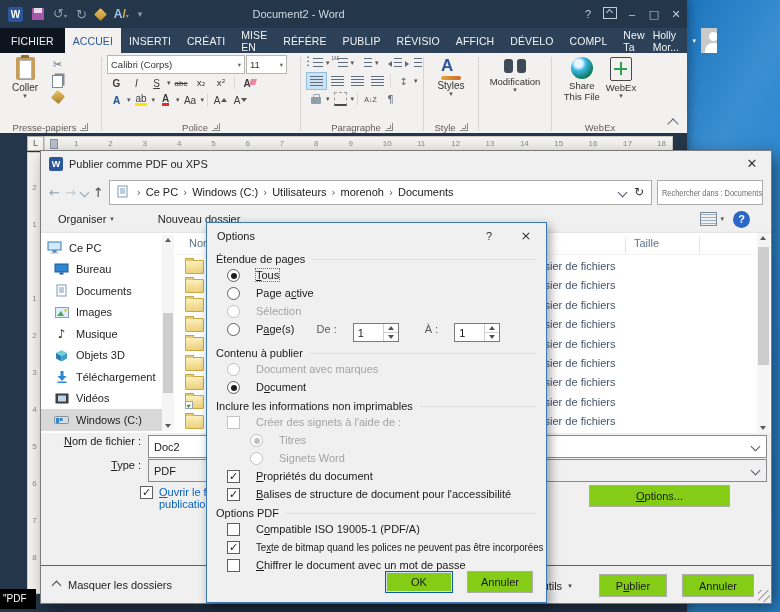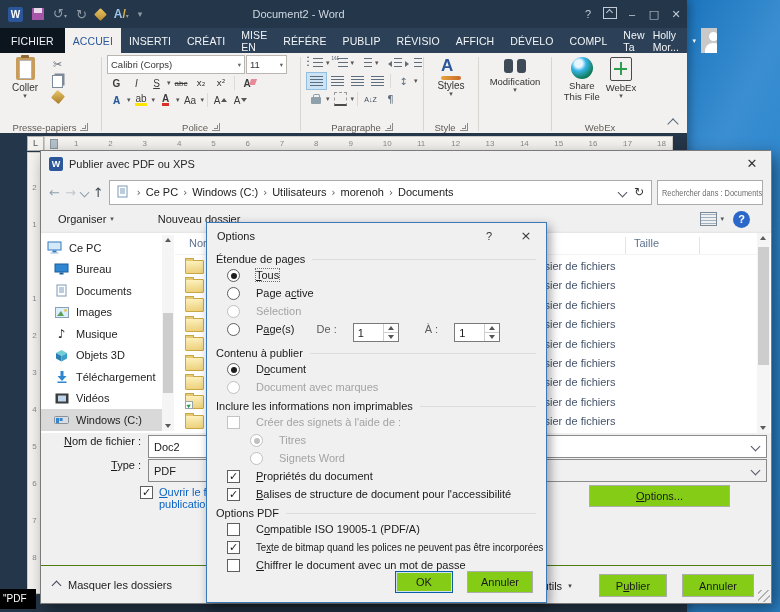--- a/index.html
+++ b/index.html
@@ -176,21 +176,21 @@
   .dis-t{color:#a3a3a3}
   .focusbox{outline:1px dotted #707070;outline-offset:0px}
   .spin{width:46px;height:19px;border:1px solid #7a7a7a;background:#fff;display:flex;box-sizing:border-box}
   .spin .val{flex:1;display:flex;align-items:center;padding-left:4px}
   .spin .ud{width:14px;border-left:1px solid #cfcfcf;display:flex;flex-direction:column}
   .spin .ud div{flex:1;display:flex;align-items:center;justify-content:center}
   .spin .ud div:first-child{border-bottom:1px solid #cfcfcf}
   .tu{width:0;height:0;border-left:3px solid transparent;border-right:3px solid transparent;border-bottom:4px solid #555}
   .td{width:0;height:0;border-left:3px solid transparent;border-right:3px solid transparent;border-top:4px solid #555}
   .odbtns{position:absolute;right:13px;bottom:9px;display:flex;gap:14px}
-  .okbtn{width:58px;height:22px;border:1px solid #0c5ca8;box-shadow:inset 0 0 0 1px #cfe3f5}
+  .okbtn{width:68px;height:22px;border:1px solid #0c5ca8;box-shadow:inset 0 0 0 1px #cfe3f5}
   .anbtn{width:66px;height:22px}
 </style>
 </head>
 <body>
 
 <div id="stage">
 
   <div class="ww">
     <div class="wtitle">
       <div class="qat">
@@ -463,21 +463,21 @@
           <span class="vnum" style="top: 400px;">8</span>
           <span class="vnum" style="top: 437px;">9</span>
         </div>
       <div class="pdfclip">"PDF</div>
     </div>
   </div>
 
   <div class="sd">
     <div class="sdt">
       <span class="wicon" style="width:14px;height:14px;line-height:14px;font-size:9px">W</span>
-      <span>Publier avec PDF ou XPS</span>
+      <span>Publier comme PDF ou XPS</span>
       <span class="sdx g">✕</span>
     </div>
     <div class="sdnav">
       <span class="na g" style="color:#8fa0ad">←</span>
       <span class="na g" style="color:#c0c7cd">→</span>
       <span class="cvd" style="border-color:#8fa0ad"></span>
       <span class="na g" style="color:#3f4a55">↑</span>
       <div class="crumb">
         <span class="ci">
           <svg width="12" height="13">
@@ -765,26 +765,26 @@
             </div>
           </span>
       </span>
     </div>
 
     <div class="odsec">
         <span>Contenu à publier</span>
         <span class="rule"></span>
       </div>
     <div class="odrow">
+      <span class="rd dis"></span>
+      <span class="dis-t">Document avec marques</span>
+    </div>
+    <div class="odrow">
       <span class="rd on"></span>
       <span><i>D</i><i class="mn">o</i><i>cument</i></span>
-    </div>
-    <div class="odrow">
-      <span class="rd dis"></span>
-      <span class="dis-t">Document avec marques</span>
     </div>
 
     <div class="odsec">
         <span>Inclure les informations non imprimables</span>
         <span class="rule"></span>
       </div>
     <div class="odrow">
       <span class="ck dis"></span>
       <span class="dis-t">Créer des signets à l'aide de :</span>
     </div>

